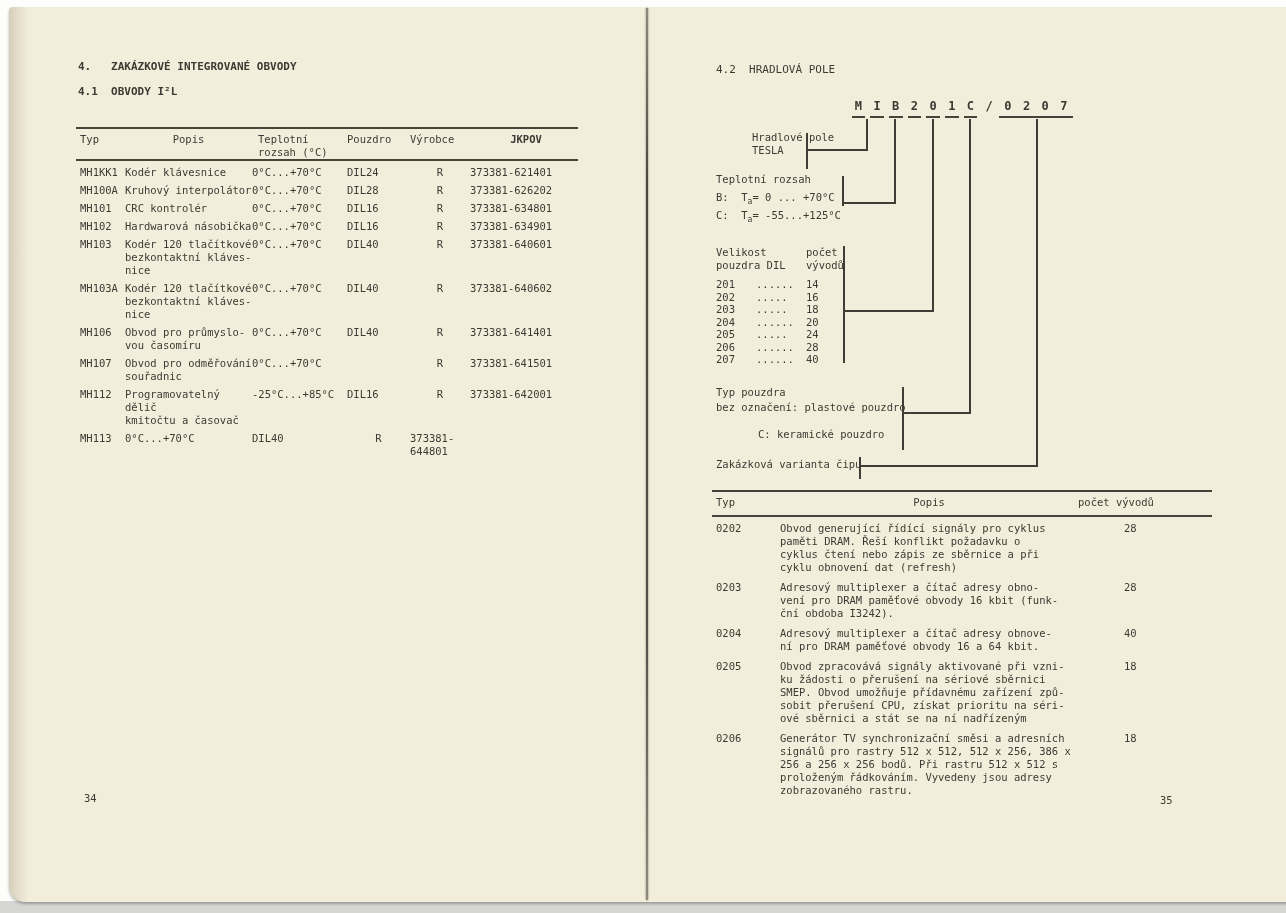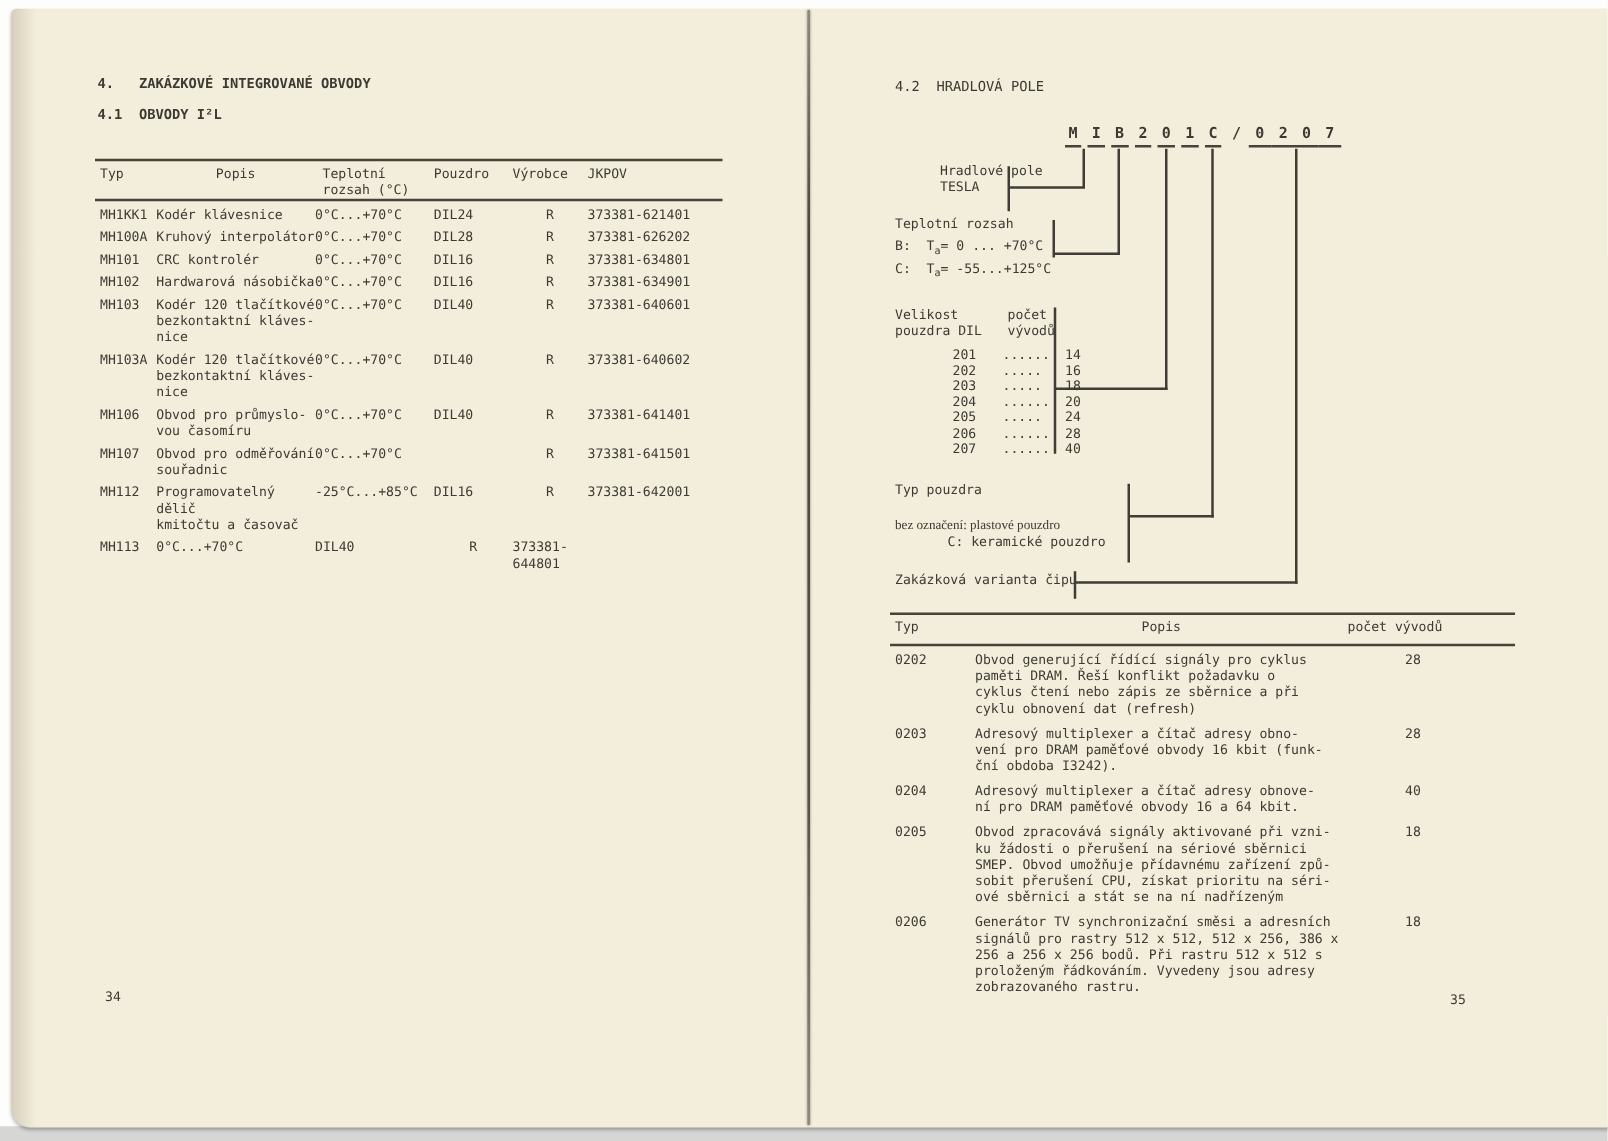--- a/index.html
+++ b/index.html
@@ -25,21 +25,21 @@
   .rule{position:absolute;height:2px;background:var(--rule);}
   .ln{position:absolute;background:#3f3d35;}
   .ln.v{width:2px;}
   .ln.h{height:2px;}
 
   
   .l-head,.l-row{display:grid;grid-template-columns:45px 127px 95px 63px 60px 1fr;padding-left:4px;color:var(--ink);font-size:10.5px;line-height:13px;}
   .l-head .h-popis{text-align:center;}
   .l-head .h-teplotni{padding-left:6px;white-space:pre;}
   .l-head .h-vyrobce{text-align:left;}
-  .l-head .h-jkpov{}
+  .l-head .h-jkpov{text-align:center;font-weight:bold;}
   .l-rows{position:absolute;left:76px;top:166px;width:502px;}
   .l-row{margin-bottom:5px;}
   .l-row div{white-space:pre-line;}
   .l-row .c-vyrobce{text-align:center;white-space:pre;}
 
   
   .r-head,.r-row{display:grid;grid-template-columns:64px 298px 1fr;padding-left:4px;color:var(--ink);font-size:10.5px;line-height:13px;}
   .r-head .h-popis-r{text-align:center;}
   .r-rows{position:absolute;left:712px;top:522px;width:500px;}
   .r-row{margin-bottom:7px;}
@@ -48,21 +48,21 @@
 
   
   .pn{position:absolute;left:849px;top:99px;display:flex;}
   .pn-c{position:relative;width:18.7px;height:19px;text-align:center;font-weight:bold;font-size:12px;color:var(--ink);}
   .pn-c .ul{position:absolute;left:2.5px;right:2.5px;bottom:0;height:2px;background:var(--rule);}
   .pn-c.group .ul{left:0;right:0;}
 
   
   .p-head{position:absolute;left:716px;top:246px;display:grid;grid-template-columns:90px 1fr;color:var(--ink);font-size:10.5px;line-height:13px;white-space:pre;}
   .p-list{position:absolute;left:716px;top:278px;width:130px;}
-  .p-row{display:grid;grid-template-columns:40px 50px 1fr;color:var(--ink);font-size:10.5px;line-height:12.5px;white-space:pre;margin-left:46px;}
+  .p-row{display:grid;grid-template-columns:40px 50px 1fr;color:var(--ink);font-size:10.5px;line-height:12.5px;white-space:pre;}
   sub{font-size:8px;}
 </style>
 </head>
 <body>
 
 <div id="canvas">
   <div class="bottom-strip"></div>
   <div class="right-sliver"></div>
 
   <div class="scan"></div>
@@ -225,21 +225,21 @@
       <div class="p-row"><div>201</div><div>......</div><div>14</div></div>
       <div class="p-row"><div>202</div><div>.....</div><div>16</div></div>
       <div class="p-row"><div>203</div><div>.....</div><div>18</div></div>
       <div class="p-row"><div>204</div><div>......</div><div>20</div></div>
       <div class="p-row"><div>205</div><div>.....</div><div>24</div></div>
       <div class="p-row"><div>206</div><div>......</div><div>28</div></div>
       <div class="p-row"><div>207</div><div>......</div><div>40</div></div>
     </div>
 
   <div class="t" style="left:716px;top:386px;">Typ pouzdra</div>
-  <div class="t" style="left:716px;top:414px;font-family:Liberation Serif, serif;">bez označení: plastové pouzdro</div>
+  <div class="t" style="left:716px;top:401px;">bez označení: plastové pouzdro</div>
   <div class="t" style="left:758px;top:428px;">C: keramické pouzdro</div>
 
   <div class="t" style="left:716px;top:458px;">Zakázková varianta čipu</div>
 
   <div class="rule" style="left:712px;top:490px;width:500px;"></div>
   <div class="r-head t" style="left:712px;top:496px;width:500px;">
     <div>Typ</div>
     <div class="h-popis-r">Popis</div>
     <div>počet vývodů</div>
   </div>

